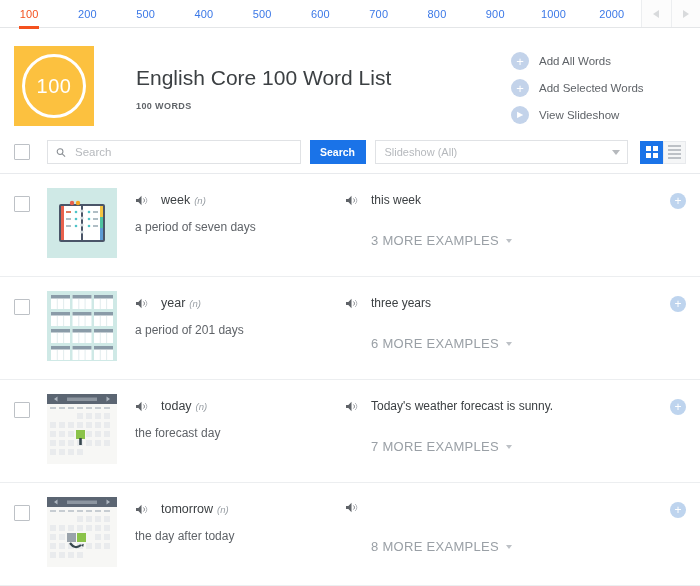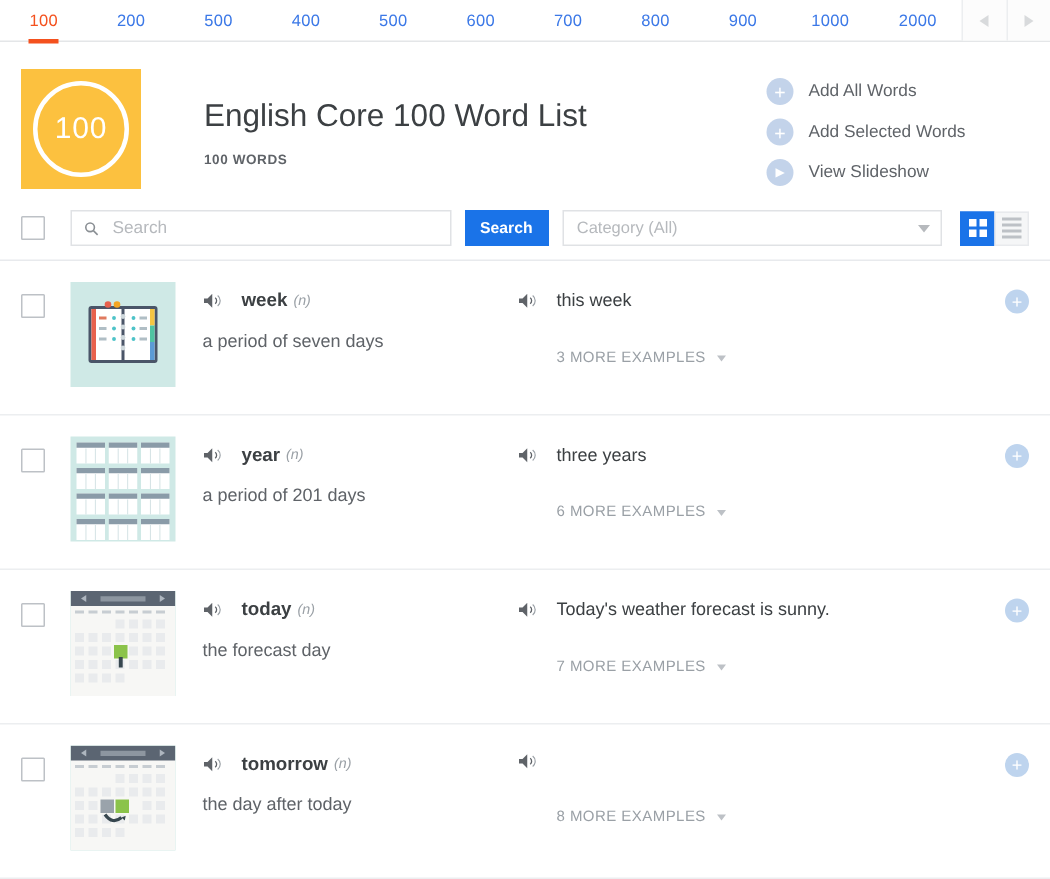--- a/index.html
+++ b/index.html
@@ -289,21 +289,21 @@
     padding-top: 5px;
   }
   .speak-line {
     display: flex;
     align-items: center;
   }
   .spk { flex: none; }
   .word {
     margin-left: 13px;
     font-size: 12.5px;
-    font-weight: bold;
+    font-weight: normal;
     color: #3c4043;
   }
   .pos {
     margin-left: 4px;
     font-size: 9.5px;
     font-style: italic;
     color: #9aa0a6;
   }
   .definition {
     margin-top: 13px;
@@ -315,21 +315,21 @@
     padding-top: 5px;
   }
   .example {
     margin-left: 13px;
     font-size: 12px;
     color: #3c4043;
   }
   .more {
     margin-top: 26px;
     margin-left: 26px;
-    font-size: 10px;
+    font-size: 13px;
     letter-spacing: .3px;
     color: #9aa0a6;
     display: flex;
     align-items: center;
     cursor: pointer;
   }
   .more .caret-sm {
     margin-left: 7px;
     width: 0; height: 0;
     border-left: 3px solid transparent;
@@ -432,21 +432,21 @@
   <div class="chk"></div>
   <div class="search-wrap">
     <svg width="11" height="11" viewBox="0 0 16 16">
       <circle cx="6.5" cy="6.5" r="4.6" fill="none" stroke="#8a8f94" stroke-width="1.7"></circle>
       <line x1="10" y1="10" x2="14.5" y2="14.5" stroke="#8a8f94" stroke-width="1.7"></line>
     </svg>
     <input class="search-input" type="text" placeholder="Search" style="">
   </div>
   <button class="search-btn">Search</button>
   <div class="cat">
-    <span>Category (All)</span>
+    <span>Slideshow (All)</span>
     <span class="caret"></span>
   </div>
   <div class="views">
     <div class="view-btn active">
       <span class="grid-ico">
           <i></i>
           <i></i>
           <i></i>
           <i></i>
         </span>

